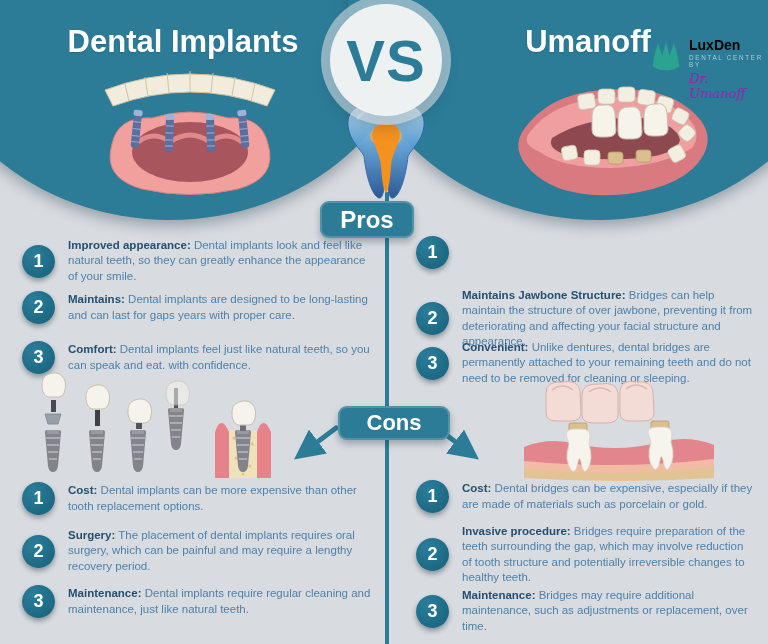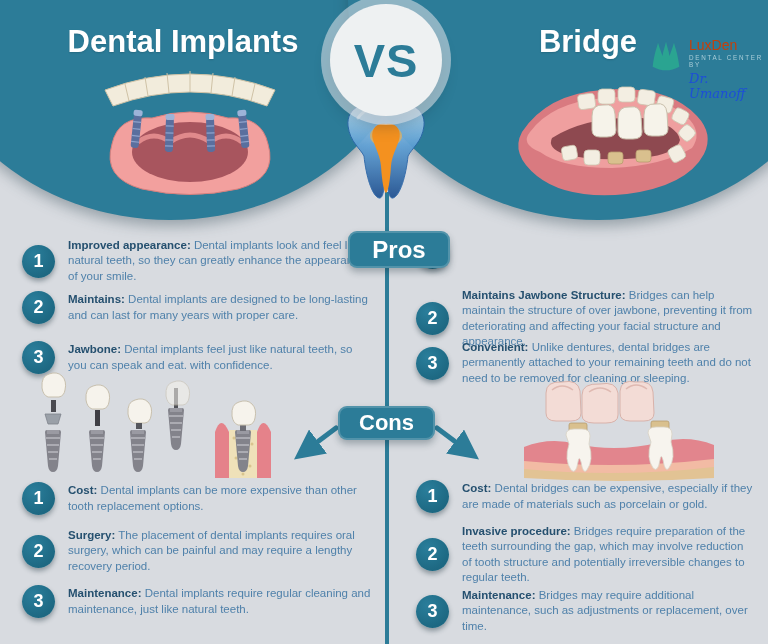--- a/index.html
+++ b/index.html
@@ -14,38 +14,38 @@
   .blob.left{left:-80px;top:-220px;width:500px;height:440px;}
   .blob.right{left:348px;top:-220px;width:500px;height:440px;}
 
   .title{position:absolute;color:#fff;font-weight:bold;font-size:31px;
          text-align:center;text-shadow:0 1px 2px rgba(0,0,0,.15);}
   .title.left{left:38px;top:24px;width:290px;}
   .title.right{left:468px;top:24px;width:240px;}
 
   .vs-circle{position:absolute;left:330px;top:4px;width:112px;height:112px;
     border-radius:50%;background:#eef1f2;color:#2c7c98;font-weight:bold;
-    font-size:47px;letter-spacing:1px;display:flex;align-items:center;justify-content:center;
+    font-size:58px;letter-spacing:1px;display:flex;align-items:center;justify-content:center;
     box-shadow:0 0 0 9px rgba(224,228,233,.55),0 10px 16px rgba(18,40,50,.28);z-index:5;}
 
   
   .logo{position:absolute;left:650px;top:38px;display:flex;gap:7px;align-items:flex-start;z-index:6;}
   .logo .txt{display:flex;flex-direction:column;line-height:1.1;}
-  .logo .brand{color:#c2410c;font-size:14px;font-weight:normal;}
+  .logo .brand{color:#000000;font-size:14px;font-weight:bold;}
   .logo .tagline{color:#a9cdd8;font-size:6.3px;letter-spacing:1.7px;margin-top:2px;}
-  .logo .doctor{color:#1d4ed8;font-size:13px;font-style:italic;
+  .logo .doctor{color:#a21caf;font-size:13px;font-style:italic;
                 font-family:"DejaVu Serif",serif;margin-top:3px;}
 
   
   .divider{position:absolute;left:385px;top:192px;width:4px;height:452px;background:#2c7c98;z-index:1;}
   .badge{position:absolute;background:#2c7c98;color:#fff;font-weight:bold;border-radius:9px;
     display:flex;align-items:center;justify-content:center;z-index:4;
     box-shadow:inset 0 0 0 2px rgba(255,255,255,.18),0 4px 7px rgba(18,40,50,.3);}
-  .badge.pros{left:348px;top:201px;width:102px;height:37px;font-size:24px;margin-top:30px;}
-  .badge.cons{left:338px;top:406px;width:97px;height:34px;font-size:22px;}
+  .badge.pros{left:320px;top:201px;width:94px;height:37px;font-size:24px;}
+  .badge.cons{left:338px;top:406px;width:112px;height:34px;font-size:22px;}
   .cons-arrows{position:absolute;left:270px;top:398px;width:240px;height:72px;z-index:3;}
 
   
   .item{position:absolute;display:flex;align-items:center;gap:13px;z-index:2;}
   .num{flex:0 0 auto;width:33px;height:33px;border-radius:50%;
     background:radial-gradient(circle at 35% 30%,#2a7e9b,#1d6882 72%);
     color:#fff;font-size:18px;font-weight:bold;display:flex;align-items:center;justify-content:center;
     box-shadow:0 3px 5px rgba(25,48,58,.4);}
   .txt{font-size:11.5px;line-height:1.34;color:#4f81aa;}
   .txt b{color:#25506f;}
@@ -66,21 +66,21 @@
 </style>
 </head>
 <body>
 
 <div class="canvas">
 
   <div class="blob left"></div>
   <div class="blob right"></div>
 
   <div class="title left">Dental Implants</div>
-  <div class="title right">Bridge</div>
+  <div class="title right">Umanoff</div>
 
   <div class="logo">
     <span>
       <svg width="32" height="36" viewBox="0 0 36 36">
         <path d="M3,30 C5,14 8,8 9,3 C11,10 13,14 14,18 C15,12 17,7 18,2 C19,7 21,12 22,18 C23,14 25,10 27,3 C28,8 31,14 33,30 C23,35.5 13,35.5 3,30 Z" fill="#2aa491"></path>
       </svg>
     </span>
     <span class="txt">
       <span class="brand">LuxDen</span>
       <span class="tagline">DENTAL CENTER BY</span>
@@ -175,25 +175,25 @@
     <line x1="66" y1="30" x2="30" y2="57" stroke="#2c7c98" stroke-width="5" stroke-linecap="round" marker-end="url(#ah)"></line>
     <line x1="167" y1="30" x2="203" y2="57" stroke="#2c7c98" stroke-width="5" stroke-linecap="round" marker-end="url(#ah)"></line>
   </svg>
 
   <div class="item col-l p-l1">
     <div class="num">1</div>
     <div class="txt"><b>Improved appearance:</b> <span>Dental implants look and feel like natural teeth, so they can greatly enhance the appearance of your smile.</span></div>
   </div>
   <div class="item col-l p-l2">
     <div class="num">2</div>
-    <div class="txt"><b>Maintains:</b> <span>Dental implants are designed to be long-lasting and can last for many years with proper care.</span></div>
+    <div class="txt"><b>Maintains:</b> <span>Dental implants are designed to be long-lasting and can last for gaps years with proper care.</span></div>
   </div>
   <div class="item col-l p-l3">
     <div class="num">3</div>
-    <div class="txt"><b>Jawbone:</b> <span>Dental implants feel just like natural teeth, so you can speak and eat. with confidence.</span></div>
+    <div class="txt"><b>Comfort:</b> <span>Dental implants feel just like natural teeth, so you can speak and eat. with confidence.</span></div>
   </div>
 
   <div class="item col-r p-r1">
     <div class="num">1</div>
   </div>
   <div class="item col-r p-r2">
     <div class="num">2</div>
     <div class="txt"><b>Maintains Jawbone Structure:</b> <span>Bridges can help maintain the structure of over jawbone, preventing it from deteriorating and affecting your facial structure and appearance.</span></div>
   </div>
   <div class="item col-r p-r3">
@@ -278,21 +278,21 @@
     <div class="num">3</div>
     <div class="txt"><b>Maintenance:</b> <span>Dental implants require regular cleaning and maintenance, just like natural teeth.</span></div>
   </div>
 
   <div class="item col-r c-r1">
     <div class="num">1</div>
     <div class="txt"><b>Cost:</b> <span>Dental bridges can be expensive, especially if they are made of materials such as porcelain or gold.</span></div>
   </div>
   <div class="item col-r c-r2">
     <div class="num">2</div>
-    <div class="txt"><b>Invasive procedure:</b> <span>Bridges require preparation of the teeth surrounding the gap, which may involve reduction of tooth structure and potentially irreversible changes to regular teeth.</span></div>
+    <div class="txt"><b>Invasive procedure:</b> <span>Bridges require preparation of the teeth surrounding the gap, which may involve reduction of tooth structure and potentially irreversible changes to healthy teeth.</span></div>
   </div>
   <div class="item col-r c-r3">
     <div class="num">3</div>
     <div class="txt"><b>Maintenance:</b> <span>Bridges may require additional maintenance, such as adjustments or replacement, over time.</span></div>
   </div>
 
   <div class="vs-circle">VS</div>
 </div>
 
 </body></html>

